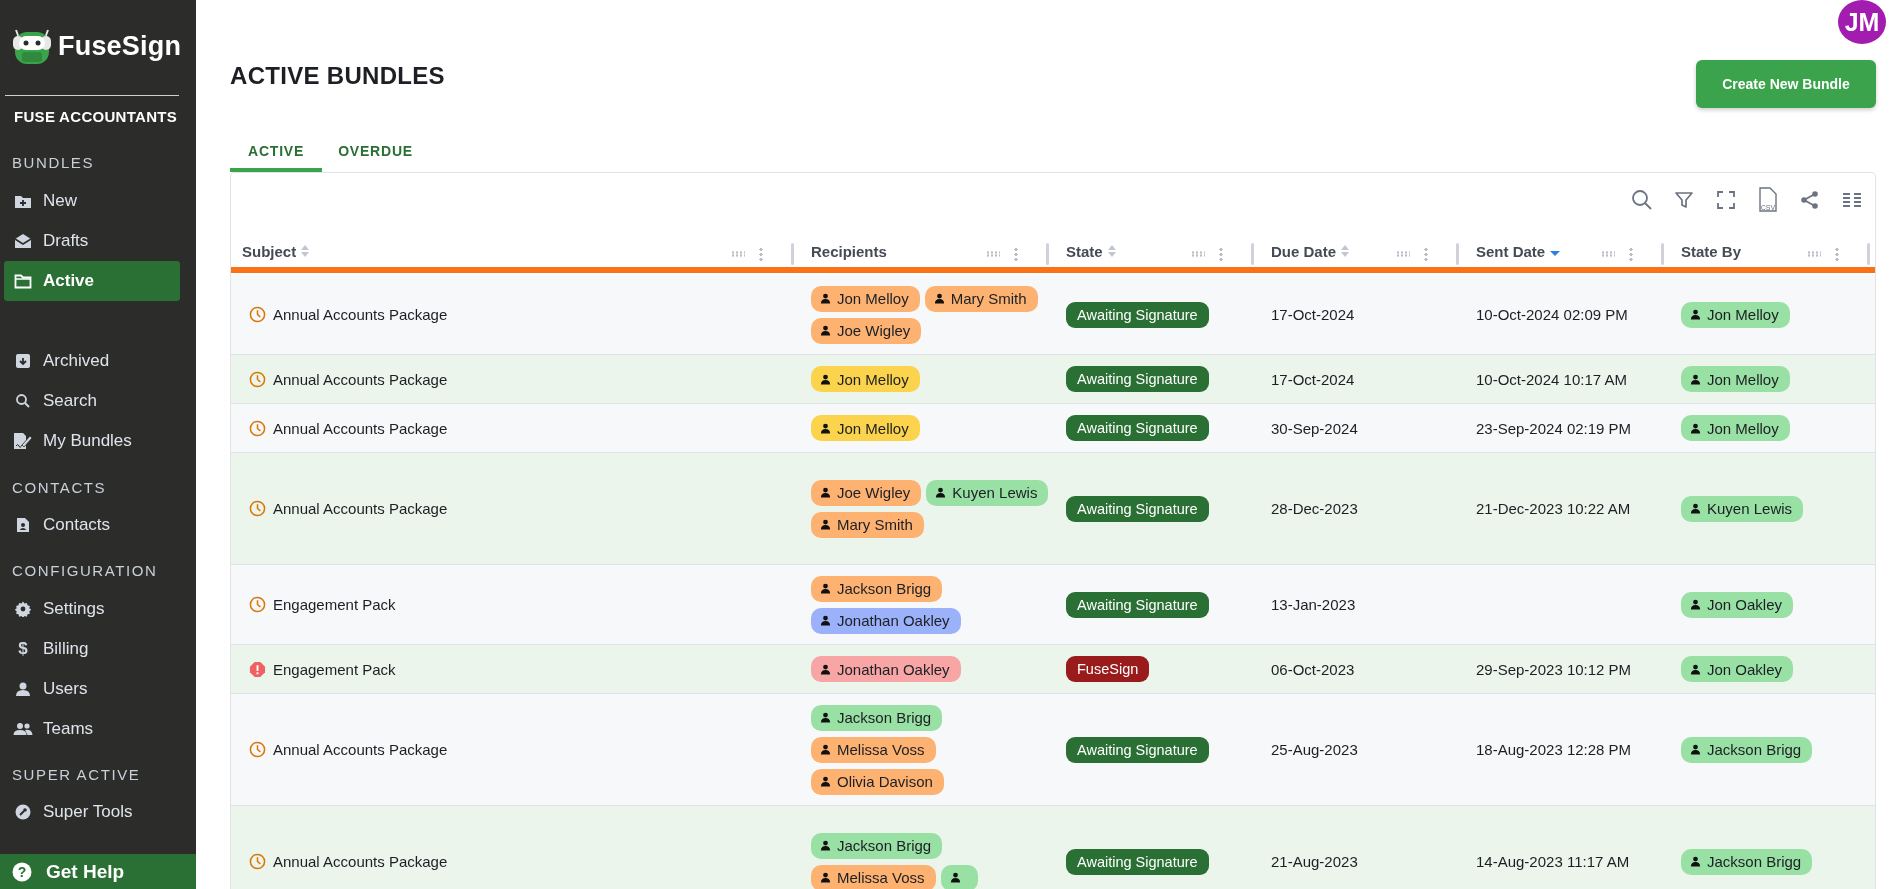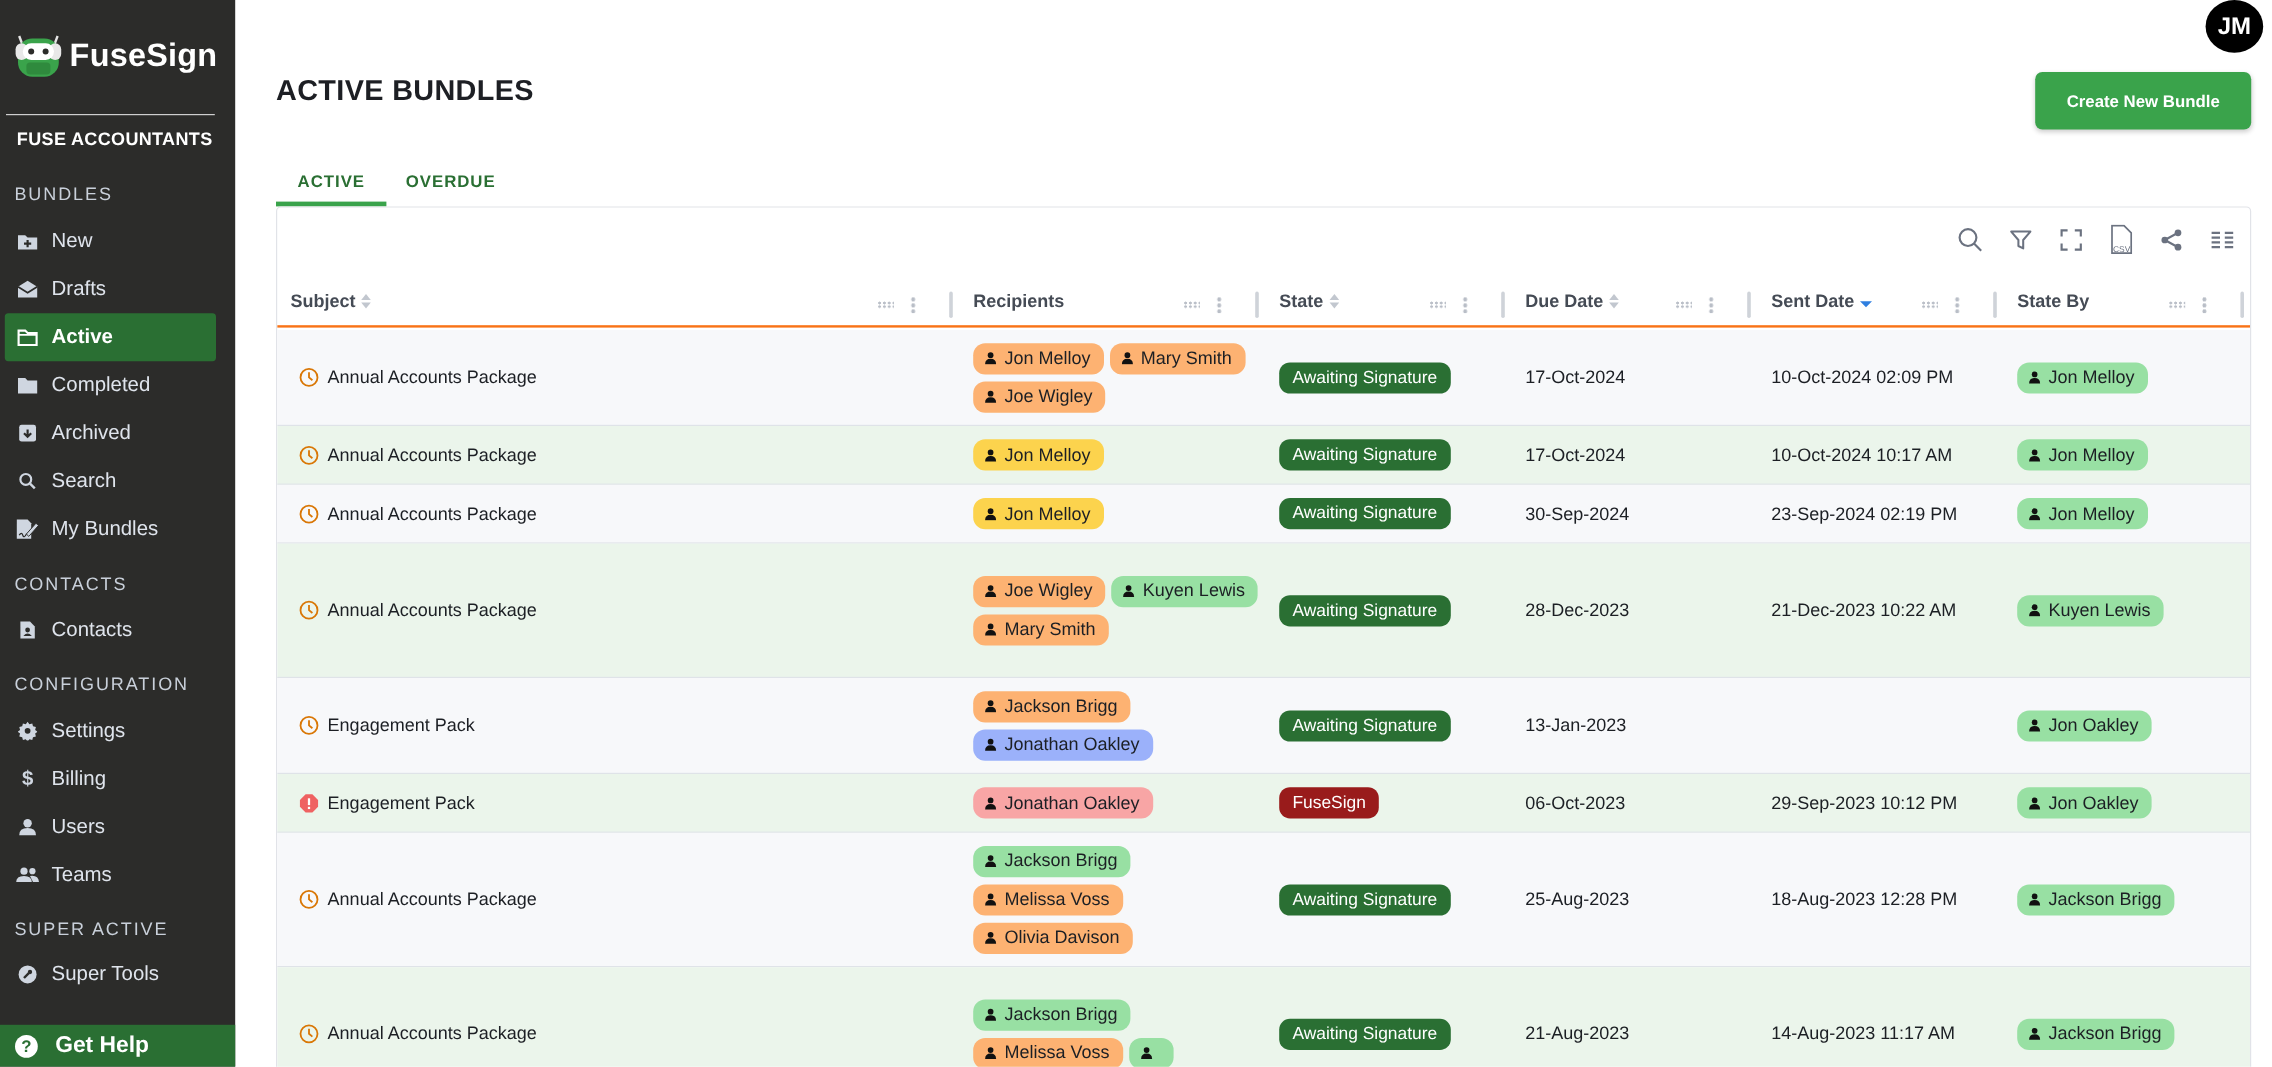--- a/index.html
+++ b/index.html
@@ -14,33 +14,33 @@
   .sb-divider { position: absolute; left: 5px; width: 174px; top: 95px; height: 1px; background: #cfcfcf; }
   .org { position: absolute; left: 14px; top: 108px; font-size: 15px; font-weight: bold; color: #ffffff; letter-spacing: 0.3px; }
   .sb-section { position: absolute; left: 12px; font-size: 15px; letter-spacing: 1.6px; color: #c9d0da; }
   .sb-item { position: absolute; left: 4px; width: 176px; height: 40px; display: flex; align-items: center; padding-left: 9px; font-size: 17px; color: #dfe4ec; border-radius: 3px; cursor: pointer; }
   .sb-item.active { background: #2a6f33; color: #ffffff; font-weight: bold; }
   .sb-item .ico { width: 20px; height: 20px; margin-right: 10px; display: inline-flex; align-items: center; justify-content: center; }
   .get-help { position: absolute; left: 0; bottom: 0; width: 196px; height: 35px; background: #2a6f33; display: flex; align-items: center; padding-left: 12px; color: #fff; font-weight: bold; font-size: 19px; }
   .get-help .ico { width: 20px; height: 20px; margin-right: 14px; }
 
   
-  .avatar { position: absolute; left: 1838px; top: 0; width: 48px; height: 44px; border-radius: 50%; background: #000000; color: #fff; font-size: 20px; font-weight: bold; display: flex; align-items: center; justify-content: center; }
+  .avatar { position: absolute; left: 1838px; top: 0; width: 48px; height: 44px; border-radius: 50%; background: #a21caf; color: #fff; font-size: 25px; font-weight: bold; display: flex; align-items: center; justify-content: center; }
   .page-title { position: absolute; left: 230px; top: 62px; font-size: 24px; color: #1d1f24; letter-spacing: 0.3px; }
   .create-btn { position: absolute; left: 1696px; top: 60px; width: 180px; height: 48px; background: #3aa34b; color: #fff; font-size: 14px; font-weight: bold; border-radius: 6px; border: none; box-shadow: 0 2px 4px rgba(0,0,0,0.2); display: flex; align-items: center; justify-content: center; }
   .tabs { position: absolute; left: 230px; top: 130px; height: 42px; display: flex; }
   .tab { height: 42px; padding: 0 18px; font-size: 14px; font-weight: bold; letter-spacing: 0.8px; color: #2a6f33; display: flex; align-items: center; position: relative; }
   .tab.active::after { content: ""; position: absolute; left: 0; right: 0; bottom: 0; height: 4px; background: #3aa34b; }
   .tab.t2 { padding-left: 16px; }
 
   .table-card { position: absolute; left: 230px; top: 172px; width: 1646px; height: 730px; border: 1px solid #e1e3e8; border-radius: 4px; background: #fff; overflow: hidden; }
   .toolbar { position: absolute; right: 10px; top: 14px; display: flex; gap: 16px; align-items: center; }
   .toolbar .tb { width: 26px; height: 26px; display: flex; align-items: center; justify-content: center; cursor: pointer; }
 
-  .thead { position: absolute; left: 0; top: 56px; width: 100%; height: 44px; border-bottom: 2px solid #f97316; display: flex; align-items: center; }
+  .thead { position: absolute; left: 0; top: 56px; width: 100%; height: 44px; border-bottom: 6px solid #f97316; display: flex; align-items: center; }
   .th { position: absolute; top: 0; height: 44px; display: flex; align-items: center; font-size: 15px; font-weight: bold; color: #454b55; }
   .th .sort { display: inline-block; margin-left: 4px; width: 10px; height: 14px; position: relative; }
   .col-tools { position: absolute; top: 14px; display: flex; align-items: center; gap: 14px; }
   .grip { width: 14px; height: 6px; background-image: radial-gradient(circle, #b9bec7 1px, transparent 1.3px); background-size: 4px 3px; }
   .kebab { width: 4px; height: 14px; background-image: radial-gradient(circle, #b9bec7 1.5px, transparent 1.8px); background-size: 4px 5px; }
   .resizer { width: 3px; height: 22px; background: #cfd3d9; border-radius: 2px; margin-left: 14px; }
 
   .row { position: absolute; left: 0; width: 100%; border-bottom: 1px solid #dfe3e8; }
   .row.odd { background: #f7f8fa; }
   .row.even { background: #ebf5eb; }
@@ -93,28 +93,20 @@
   </div>
   <div class="sb-item active" style="top:261px">
     <span class="ico">
         <svg width="18" height="16" viewBox="0 0 18 16">
           <path d="M1.5 2.5 h5.5 l2 2 h7.5 v10 h-15z" fill="none" stroke="#ffffff" stroke-width="1.8"></path>
           <path d="M1.5 6 h15" stroke="#ffffff" stroke-width="1.5"></path>
         </svg>
       </span>
     <span>Active</span>
   </div>
-  <div class="sb-item" style="top:301px">
-    <span class="ico">
-        <svg width="18" height="16" viewBox="0 0 18 16">
-          <path d="M1 2 h6 l2 2 h8 v11 h-16z" fill="#cfd6e0"></path>
-        </svg>
-      </span>
-    <span>Completed</span>
-  </div>
   <div class="sb-item" style="top:341px">
     <span class="ico">
         <svg width="16" height="16" viewBox="0 0 16 16">
           <rect x="1" y="1" width="14" height="14" rx="2" fill="#cfd6e0"></rect>
           <path d="M8 5 v5 M5 8 l3 3 l3 -3" stroke="#2c2c2a" stroke-width="1.8" fill="none"></path>
         </svg>
       </span>
     <span>Archived</span>
   </div>
   <div class="sb-item" style="top:381px">

